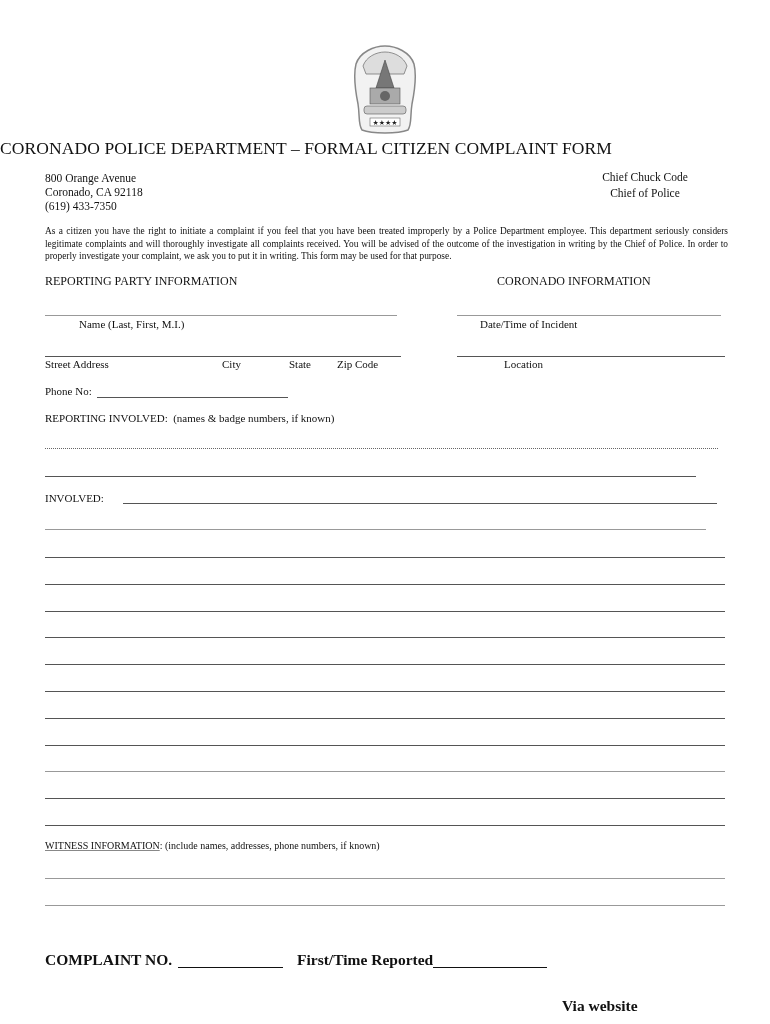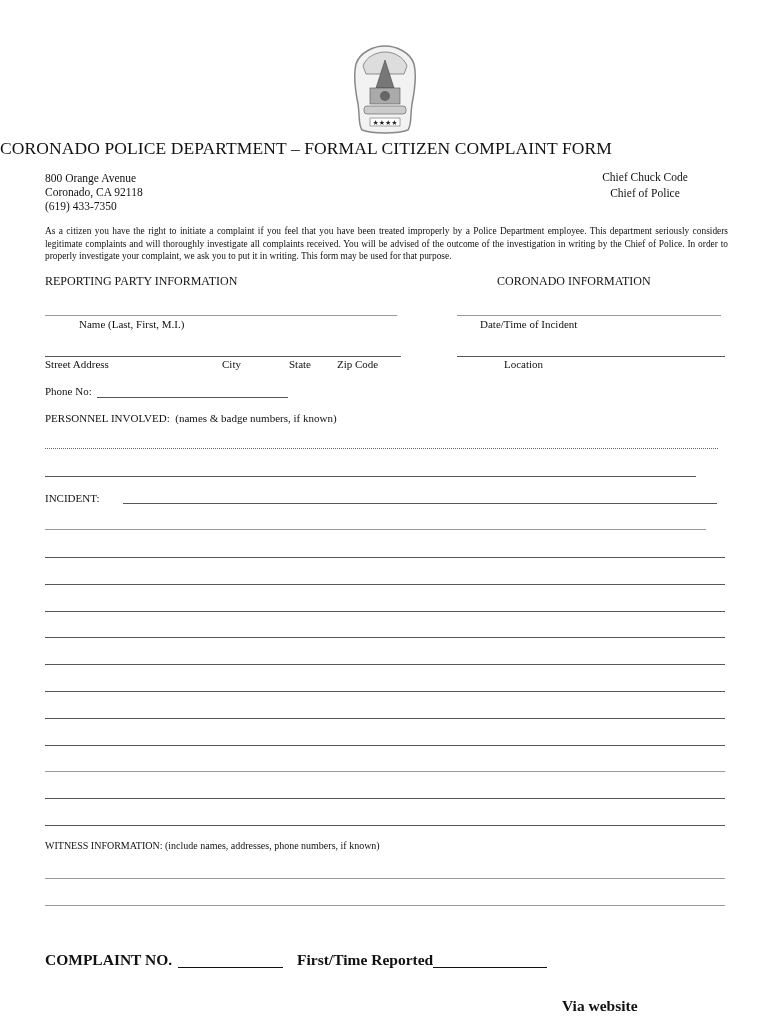--- a/index.html
+++ b/index.html
@@ -10,21 +10,21 @@
   .title { left: 0; width: 688px; top: 138px; text-align: left; font-weight: normal;
            font-size: 17.5px; letter-spacing: 0.1px; }
   .addr { left: 45px; top: 171px; font-size: 11.5px; line-height: 14px; }
   .chief { left: 570px; width: 150px; top: 169px; font-size: 11.5px; line-height: 16px; text-align: center; }
   .intro { left: 45px; top: 225px; width: 683px; font-size: 9.4px; line-height: 12.5px; text-align: justify; }
   .sec { font-size: 12px; }
   .lbl { font-size: 11px; }
   .line { position: absolute; height: 0; border-top: 1px solid #555; }
   .line.light { border-top: 1.5px solid #999; }
   .bottom { font-weight: bold; font-size: 15.5px; }
-  .witness-u { text-decoration-color: #888; }
+  .witness-u { text-decoration: underline; text-decoration-color: #888; }
 </style>
 </head>
 <body>
 
 <svg class="abs badge" viewBox="0 0 66 92">
   <path d="M33 2 C44 2 58 8 62 20 C65 32 62 50 60 60 C58 72 60 80 56 86 C46 90 20 90 10 86 C6 80 8 72 6 60 C4 50 1 32 4 20 C8 8 22 2 33 2 Z" fill="#f2f2f2" stroke="#888" stroke-width="1.5"></path>
   <path d="M33 8 C42 8 52 13 55 22 L52 30 L14 30 L11 22 C14 13 24 8 33 8 Z" fill="#ddd" stroke="#777" stroke-width="0.8"></path>
   <path d="M33 16 L24 44 L42 44 Z" fill="#777" stroke="#444" stroke-width="0.6"></path>
   <rect x="18" y="44" width="30" height="16" fill="#aaa" stroke="#555" stroke-width="0.6"></rect>
   <circle cx="33" cy="52" r="5" fill="#666"></circle>
@@ -61,27 +61,27 @@
 <div class="abs lbl" style="left:222px; top:358px;">City</div>
 <div class="abs lbl" style="left:289px; top:358px;">State</div>
 <div class="abs lbl" style="left:337px; top:358px;font-family:Liberation Serif, serif;">Zip Code</div>
 <div class="line" style="left:457px; top:356px; width:268px;"></div>
 <div class="abs lbl" style="left:504px; top:358px;">Location</div>
 
 <div class="abs lbl" style="left:45px; top:385px;">Phone No:</div>
 <div class="line" style="left:97px; top:397px; width:191px;"></div>
 
 <div class="abs lbl" style="left:45px; top:412px;">
-  <span>PERSONNEL INVOLVED:</span>&nbsp;
+  <span>REPORTING INVOLVED:</span>&nbsp;
   <span>(names &amp; badge numbers, if known)</span>
 </div>
 <div class="line" style="left:45px; top:448px; width:673px; border-top:1px dotted #666;"></div>
 <div class="line" style="left:45px; top:476px; width:651px;"></div>
 
-<div class="abs lbl" style="left:45px; top:492px;">INCIDENT:</div>
+<div class="abs lbl" style="left:45px; top:492px;">INVOLVED:</div>
 <div class="line" style="left:123px; top:503px; width:594px;"></div>
 <div class="line light" style="left:45px; top:529px; width:661px;"></div>
 <div class="line" style="left:45px; top:557px; width:680px;"></div>
 <div class="line" style="left:45px; top:584px; width:680px;"></div>
 <div class="line" style="left:45px; top:611px; width:680px;"></div>
 <div class="line" style="left:45px; top:637px; width:680px;"></div>
 <div class="line" style="left:45px; top:664px; width:680px;"></div>
 <div class="line" style="left:45px; top:691px; width:680px;"></div>
 <div class="line" style="left:45px; top:718px; width:680px;"></div>
 <div class="line" style="left:45px; top:745px; width:680px;"></div>

